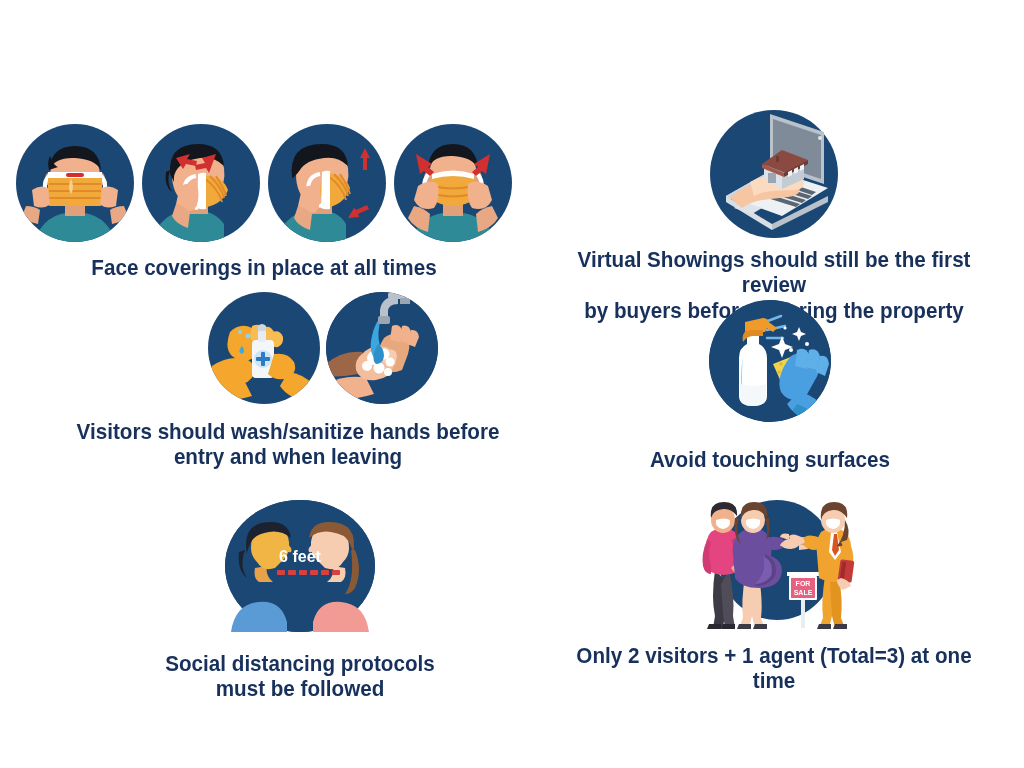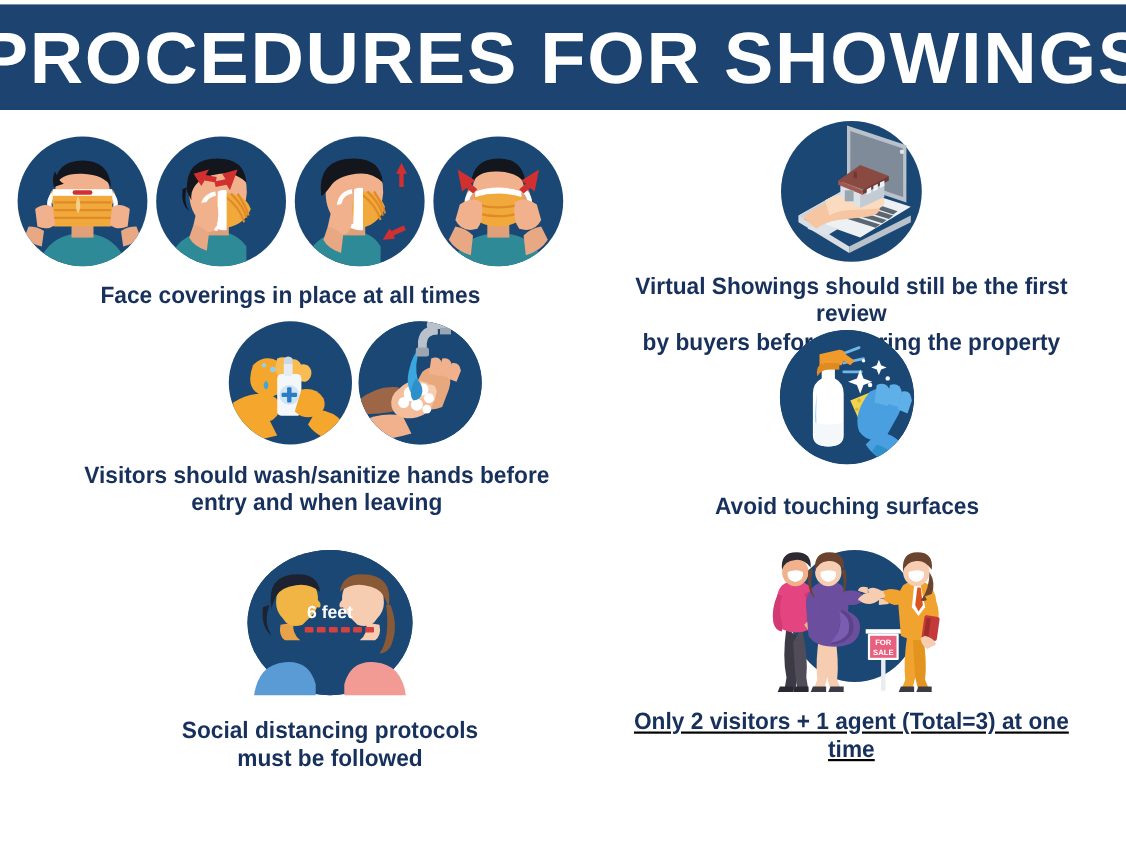--- a/index.html
+++ b/index.html
@@ -79,37 +79,34 @@
     overflow: hidden;
   }
   svg { display: block; overflow: visible; }
 
   
   #b-mask      { left: 14px;  top: 124px; width: 500px; }
   #b-virtual   { left: 548px; top: 110px; width: 452px; }
   #b-wash      { left: 58px;  top: 292px; width: 460px; }
   #b-surfaces  { left: 560px; top: 300px; width: 420px; }
   #b-distance  { left: 80px;  top: 500px; width: 440px; }
-  #b-visitors  { left: 548px; top: 498px; width: 452px; text-decoration: underline; }
+  #b-visitors  { left: 548px; top: 498px; width: 452px; }
 
   .cap-mask     { margin-top: 14px; }
   .cap-virtual  { margin-top: 10px; }
   .cap-wash     { margin-top: 16px; }
   .cap-surfaces { margin-top: 26px; }
   .cap-distance { margin-top: 20px; }
   .cap-visitors { margin-top: 14px; }
 </style>
 </head>
 <body>
 
 <div class="poster">
 
-  <div class="header-banner">
-    <div class="header-title">PROCEDURES FOR SHOWINGS</div>
-  </div>
 
   <div class="block" id="b-mask">
     <div class="icon-row">
 
       <div class="circ" style="width:118px;height:118px;margin-right:8px;">
         <div class="clip">
           <svg viewBox="0 0 118 118" width="118" height="118">
 
             <path d="M18 118 q10 -30 41 -30 q31 0 41 30 z" fill="#2e8a96"></path>
 

